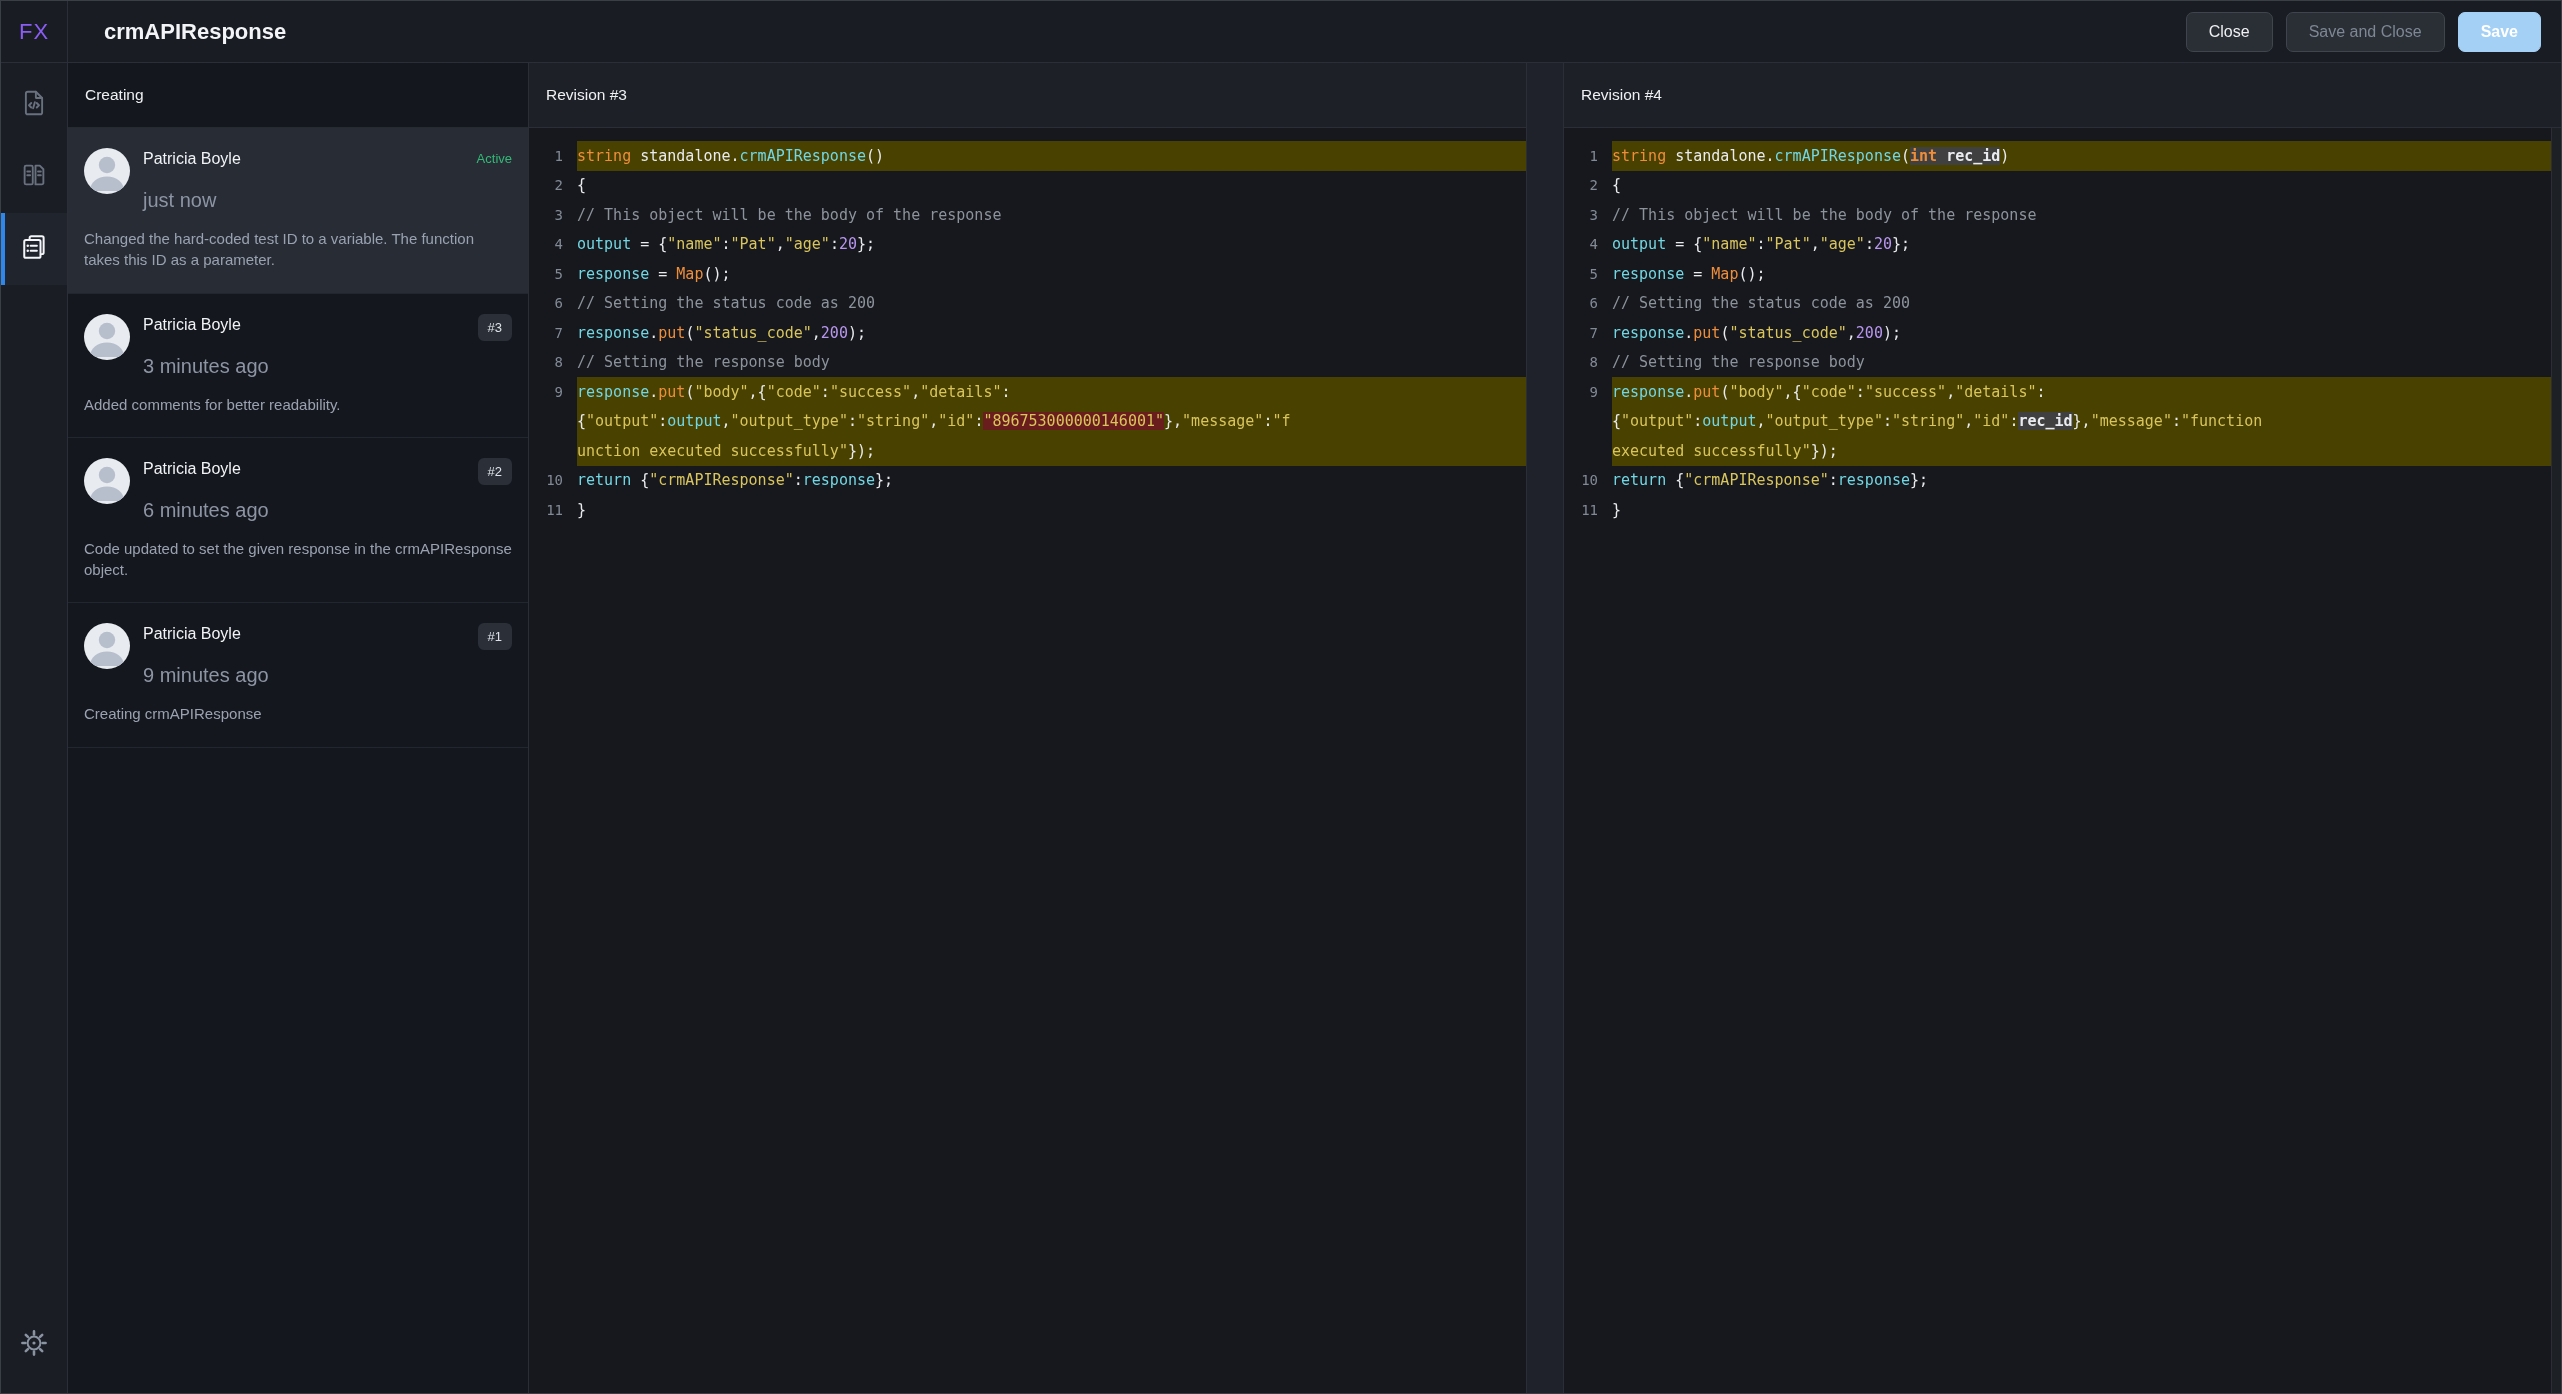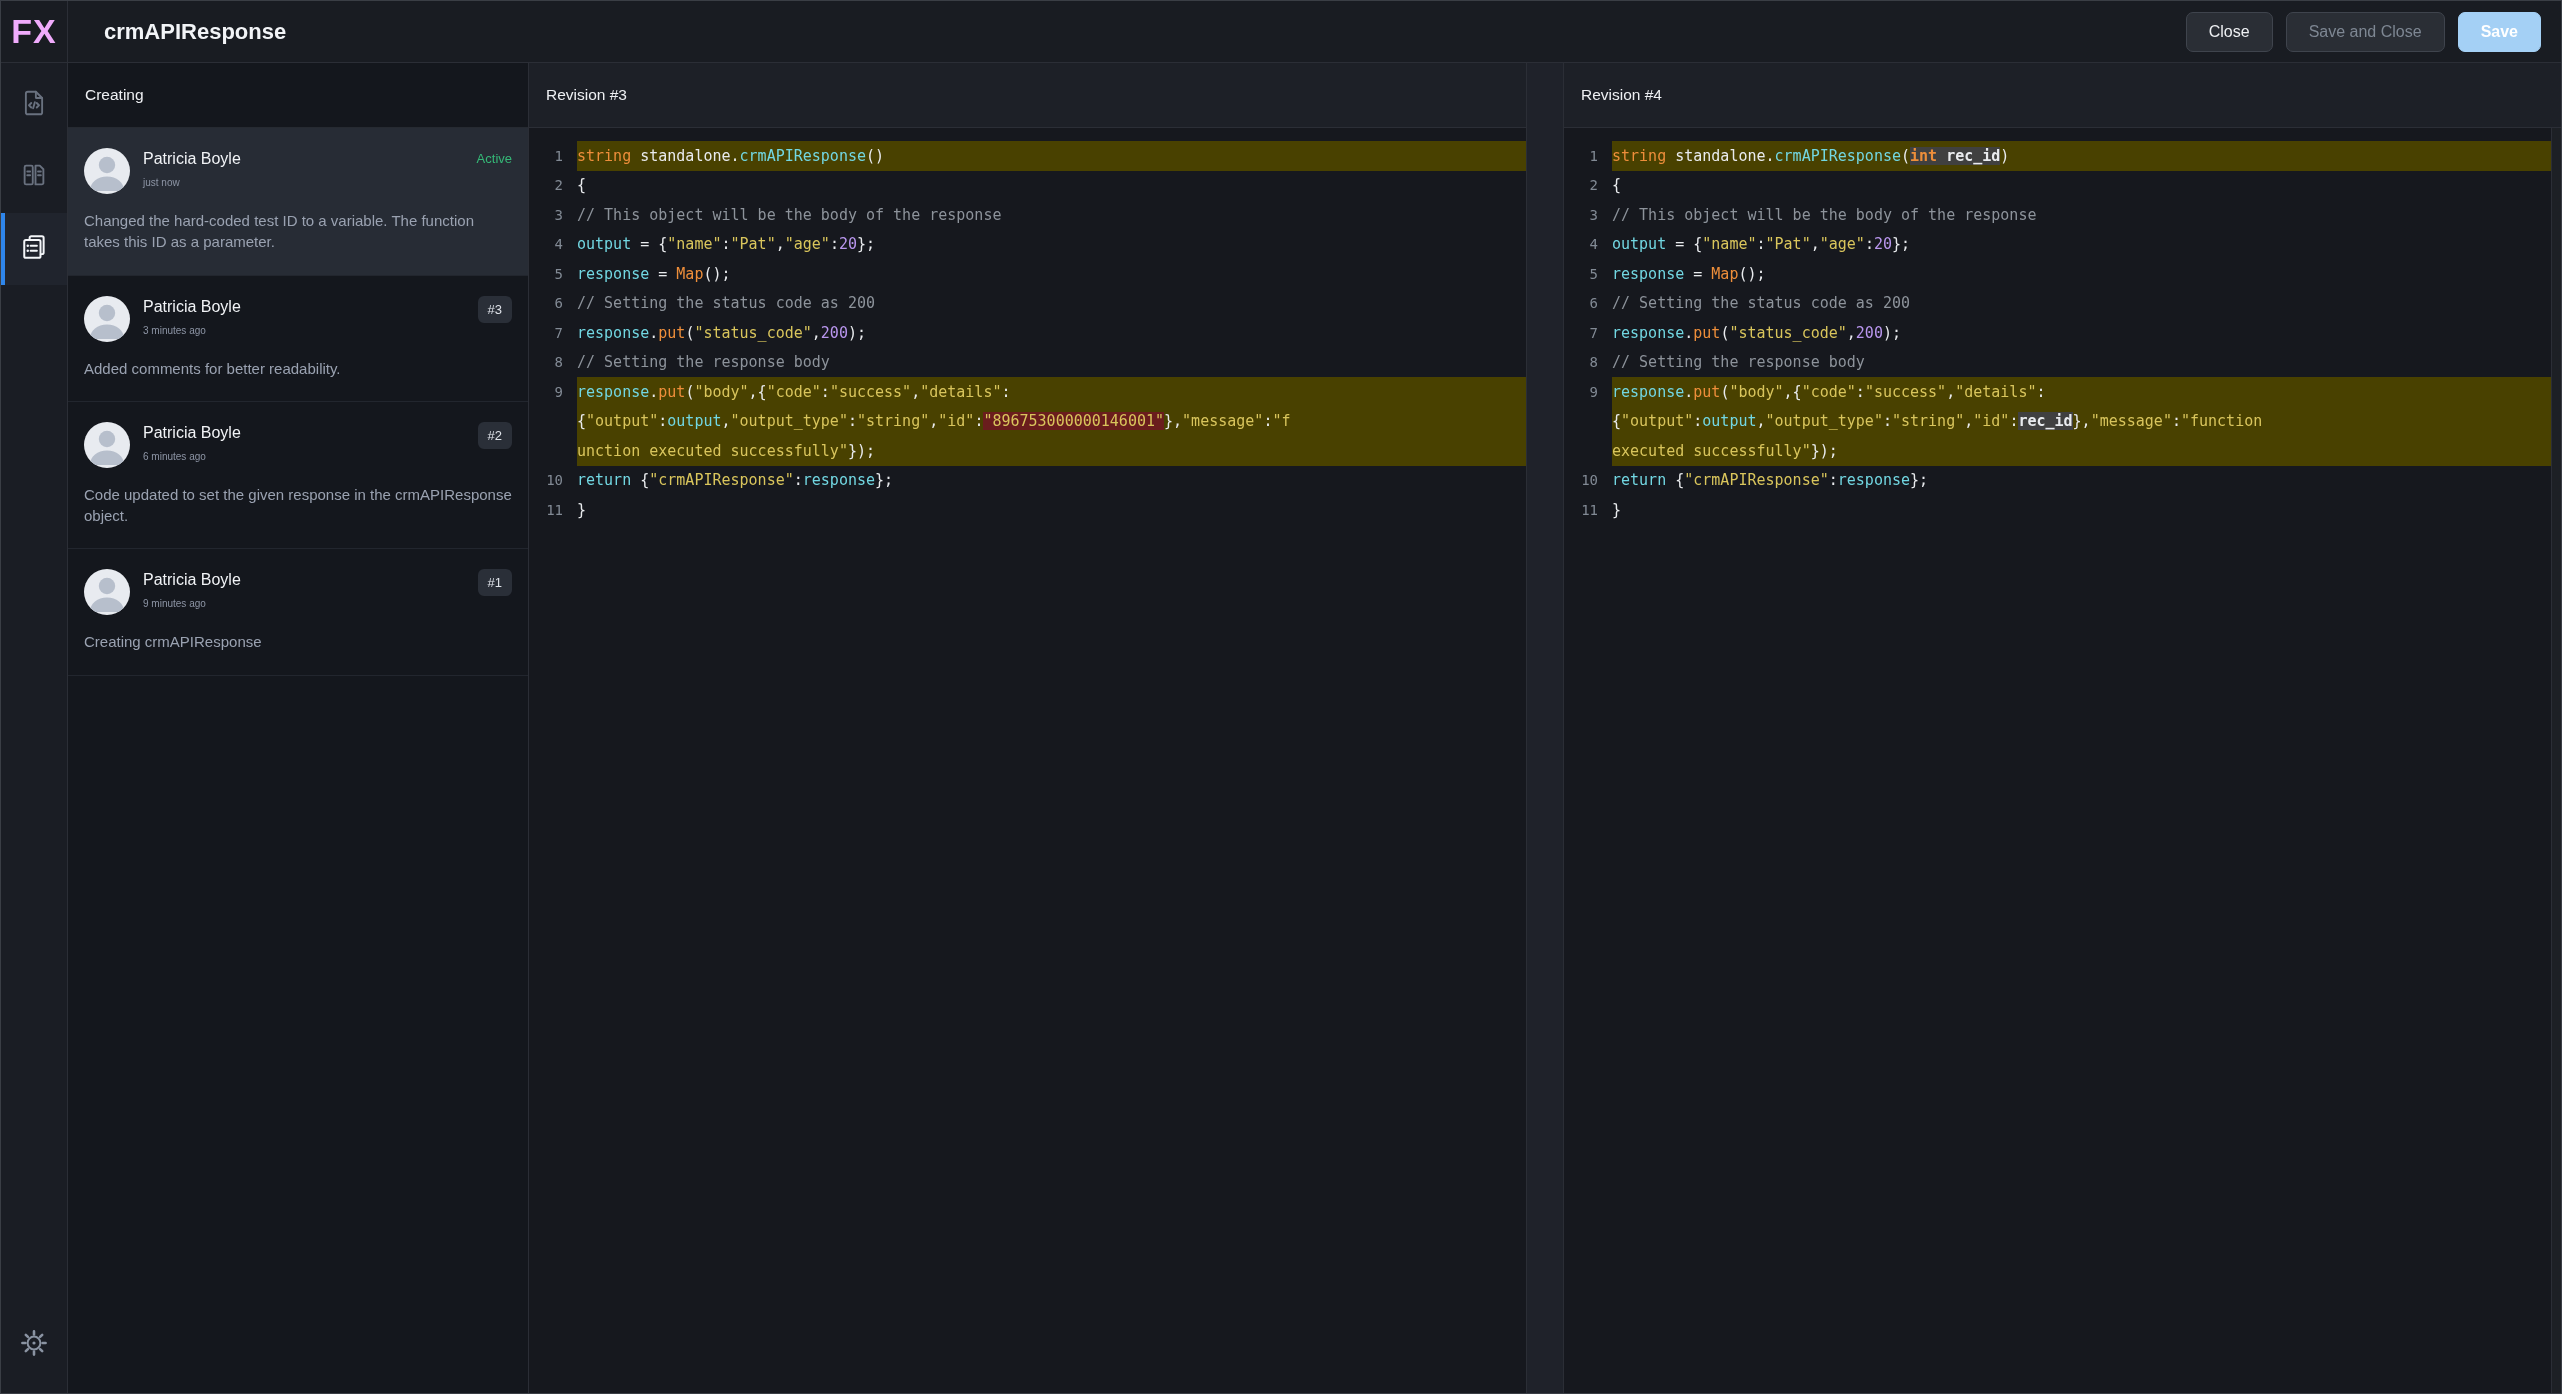--- a/index.html
+++ b/index.html
@@ -7,21 +7,21 @@
   body { font-family:"Liberation Sans", sans-serif; }
 
   .app { position:relative; width:2562px; height:1394px; background:#101216;
          border:1px solid #3a3e45; overflow:hidden; }
 
   
   .topbar { position:absolute; top:0; left:0; right:0; height:62px; display:flex;
             align-items:center; background:#191c22; border-bottom:1px solid #2b2e36; z-index:5; }
   .logo-box { width:67px; height:100%; display:flex; align-items:center; justify-content:center;
               border-right:1px solid #2b2e36; }
-  .logo { font-size:34px; font-weight:700; color:#f0abfc; letter-spacing:1px; }
+  .logo { font-size:22px; font-weight:400; color:#8b5cf6; letter-spacing:1px; }
   .app-title { margin-left:36px; font-size:22px; font-weight:700; color:#f2f4f7; }
   .topbar-actions { margin-left:auto; margin-right:20px; display:flex; gap:13px; }
   .btn { height:40px; border-radius:7px; padding:8px 22px; font-size:16px; display:flex;
          align-items:center; background:#2a2e35; border:1px solid #3f444d; color:#eef0f3;
          cursor:pointer; font-family:"Liberation Sans", sans-serif; }
   .btn.disabled { color:#7e8793; }
   .btn.primary { background:#a4d0f5; border-color:#a4d0f5; color:#ffffff; font-weight:700; }
 
   
   .main { position:absolute; top:62px; left:0; right:0; bottom:0; display:flex; }
@@ -44,21 +44,21 @@
                   border-bottom:1px solid #262a31; color:#eef0f3; font-size:15.5px; }
   .code-panel .panel-header { background:#1d2027; border-bottom:1px solid #2b2e36; }
   .rev-list { flex:1; overflow:hidden; }
   .rev-item { padding:20px 16px 22px; border-bottom:1px solid #22262e; cursor:pointer; }
   .rev-item.active { background:#272c35; }
   .rev-top { display:flex; align-items:flex-start; }
   .avatar { width:46px; height:46px; border-radius:50%; background:#e8ebf0; overflow:hidden;
             flex:0 0 46px; }
   .rev-info { margin-left:13px; flex:1; padding-top:2px; }
   .rev-name { font-size:16px; color:#f1f3f6; font-weight:500; }
-  .rev-time { font-size:10px; color:#8d95a5; margin-top:9px; }
+  .rev-time { font-size:20px; color:#8d95a5; margin-top:21px; }
   .rev-status { font-size:13px; color:#35b877; padding-top:3px; }
   .rev-badge { background:#2a2f38; border-radius:6px; padding:6px 10px; font-size:13px;
                color:#dfe3e9; }
   .rev-desc { margin-top:16px; font-size:15px; color:#9aa2b1; line-height:1.42; }
 
   
   .code-panel { background:#16181e; display:flex; flex-direction:column; overflow:hidden;
                 position:relative; }
   .code-panel.left { width:997px; flex:0 0 997px; }
   .code-panel.right { flex:1; }

